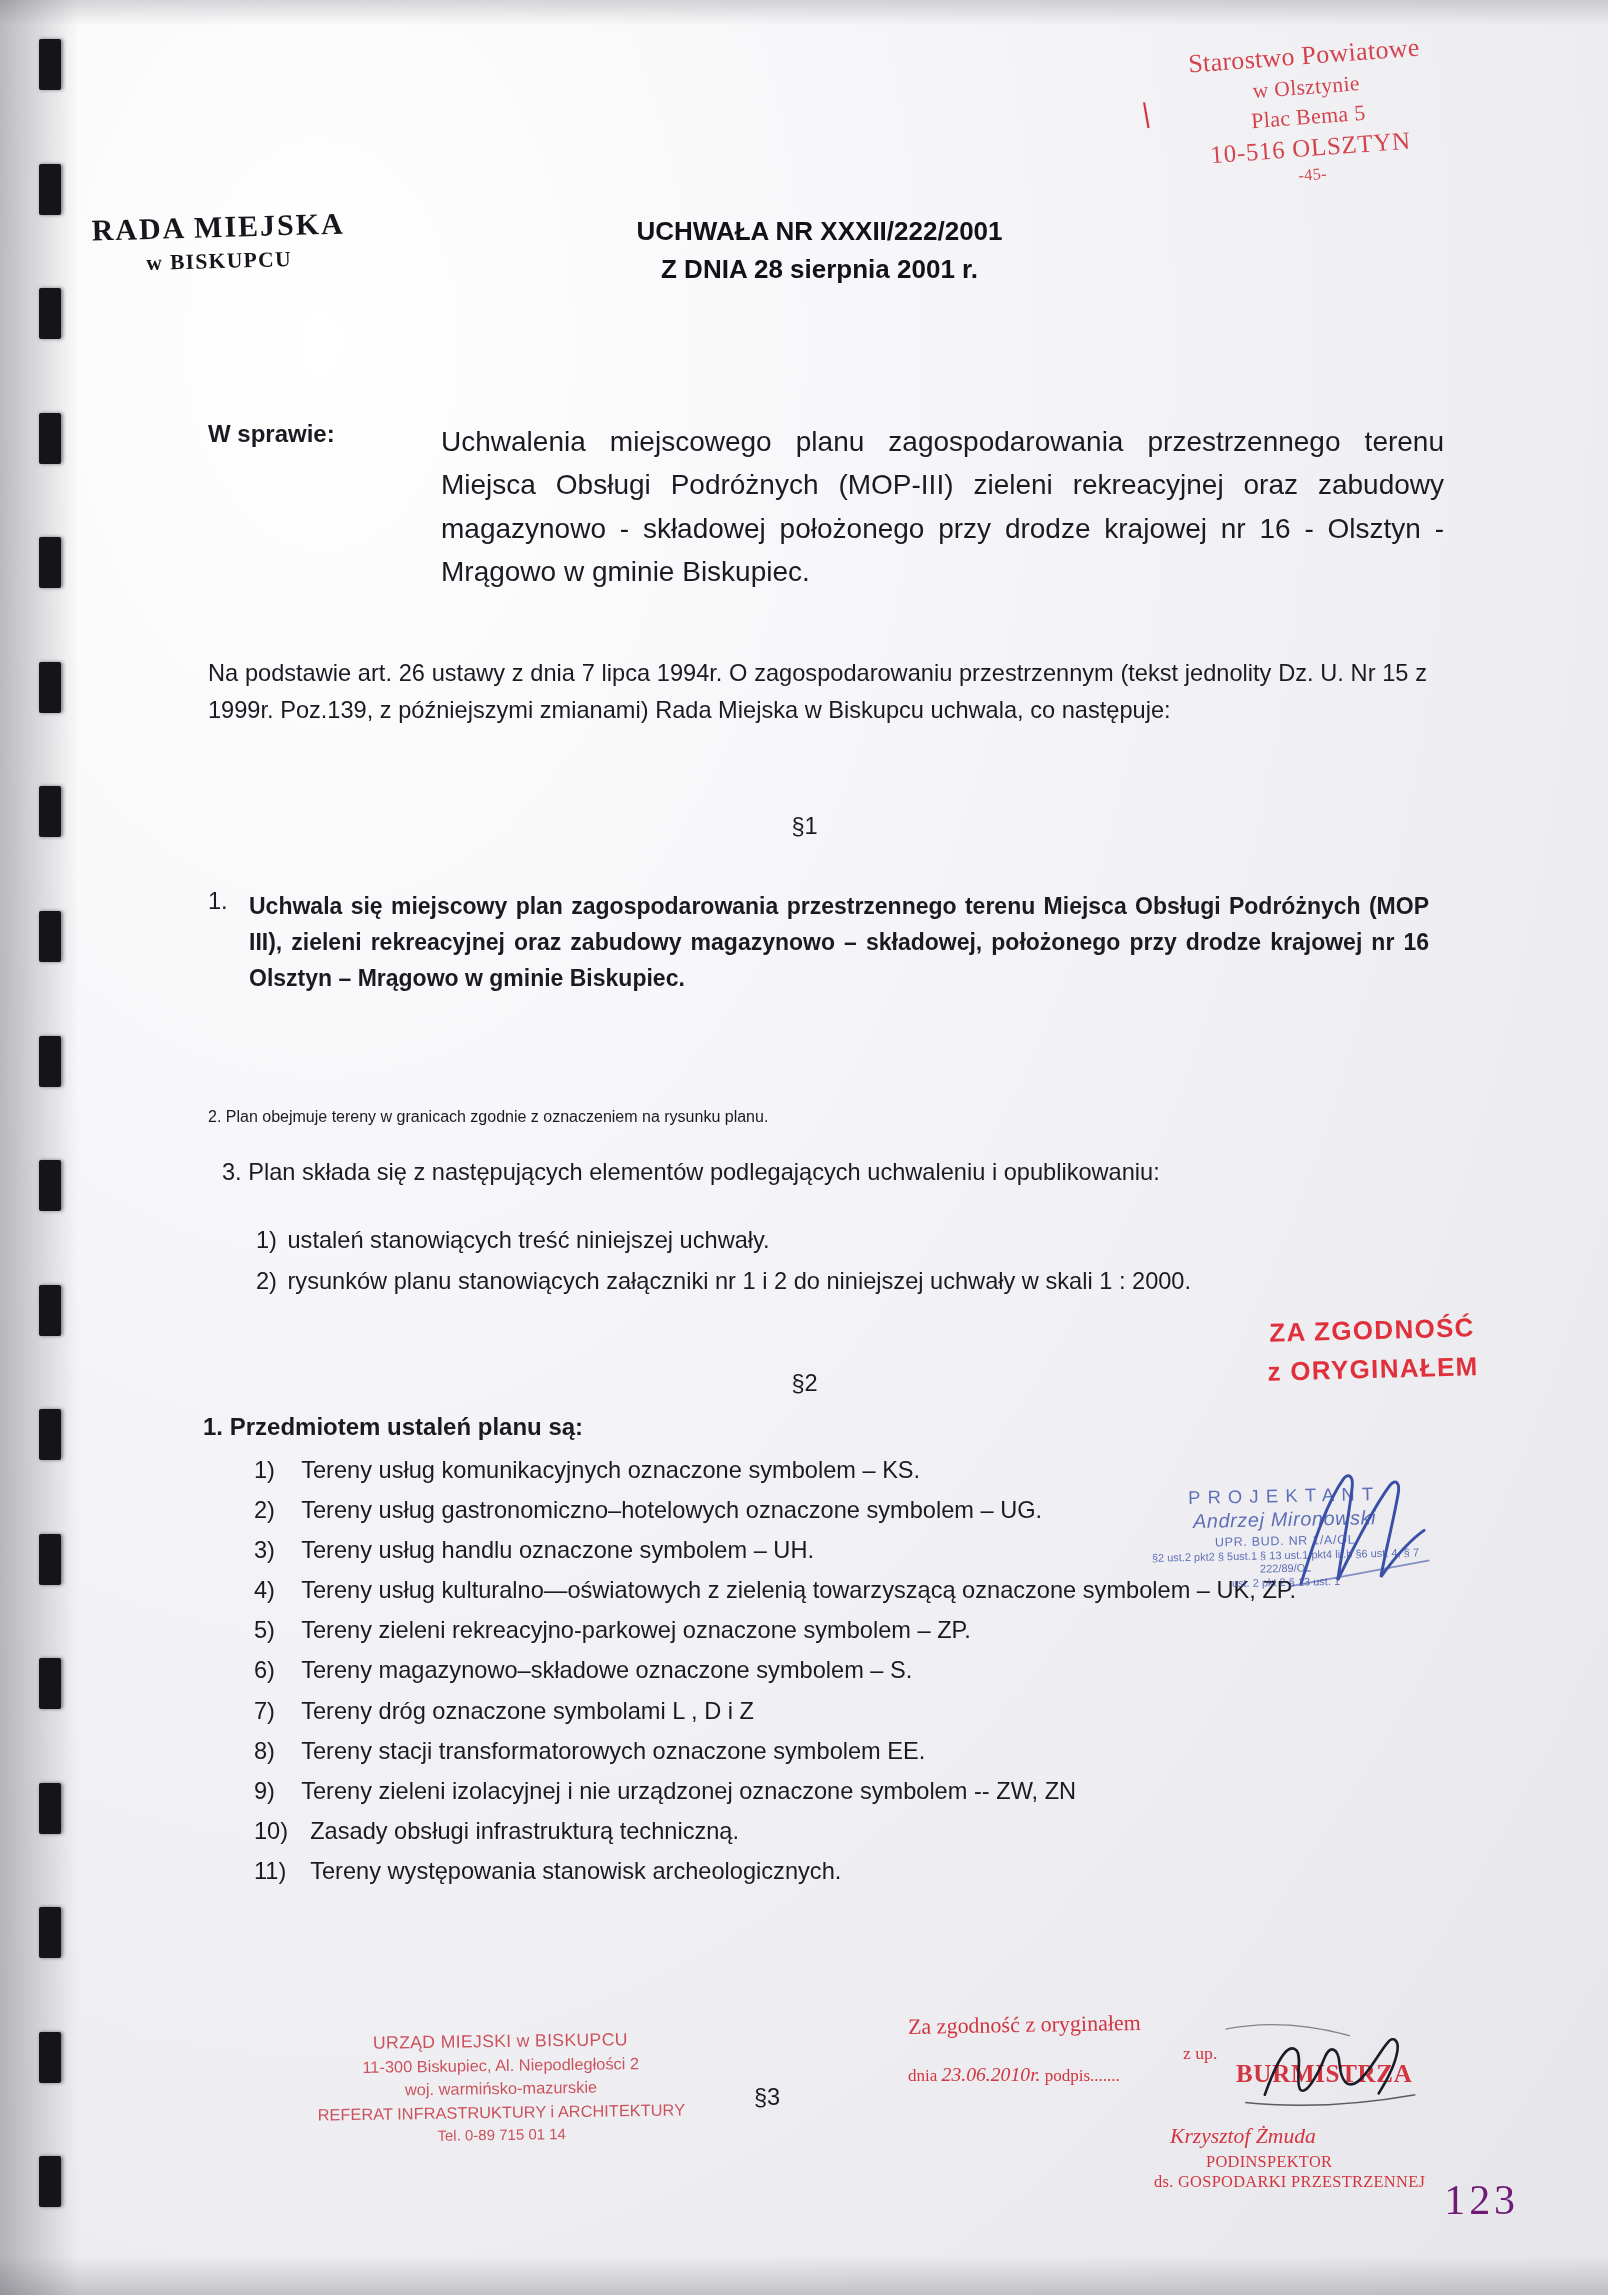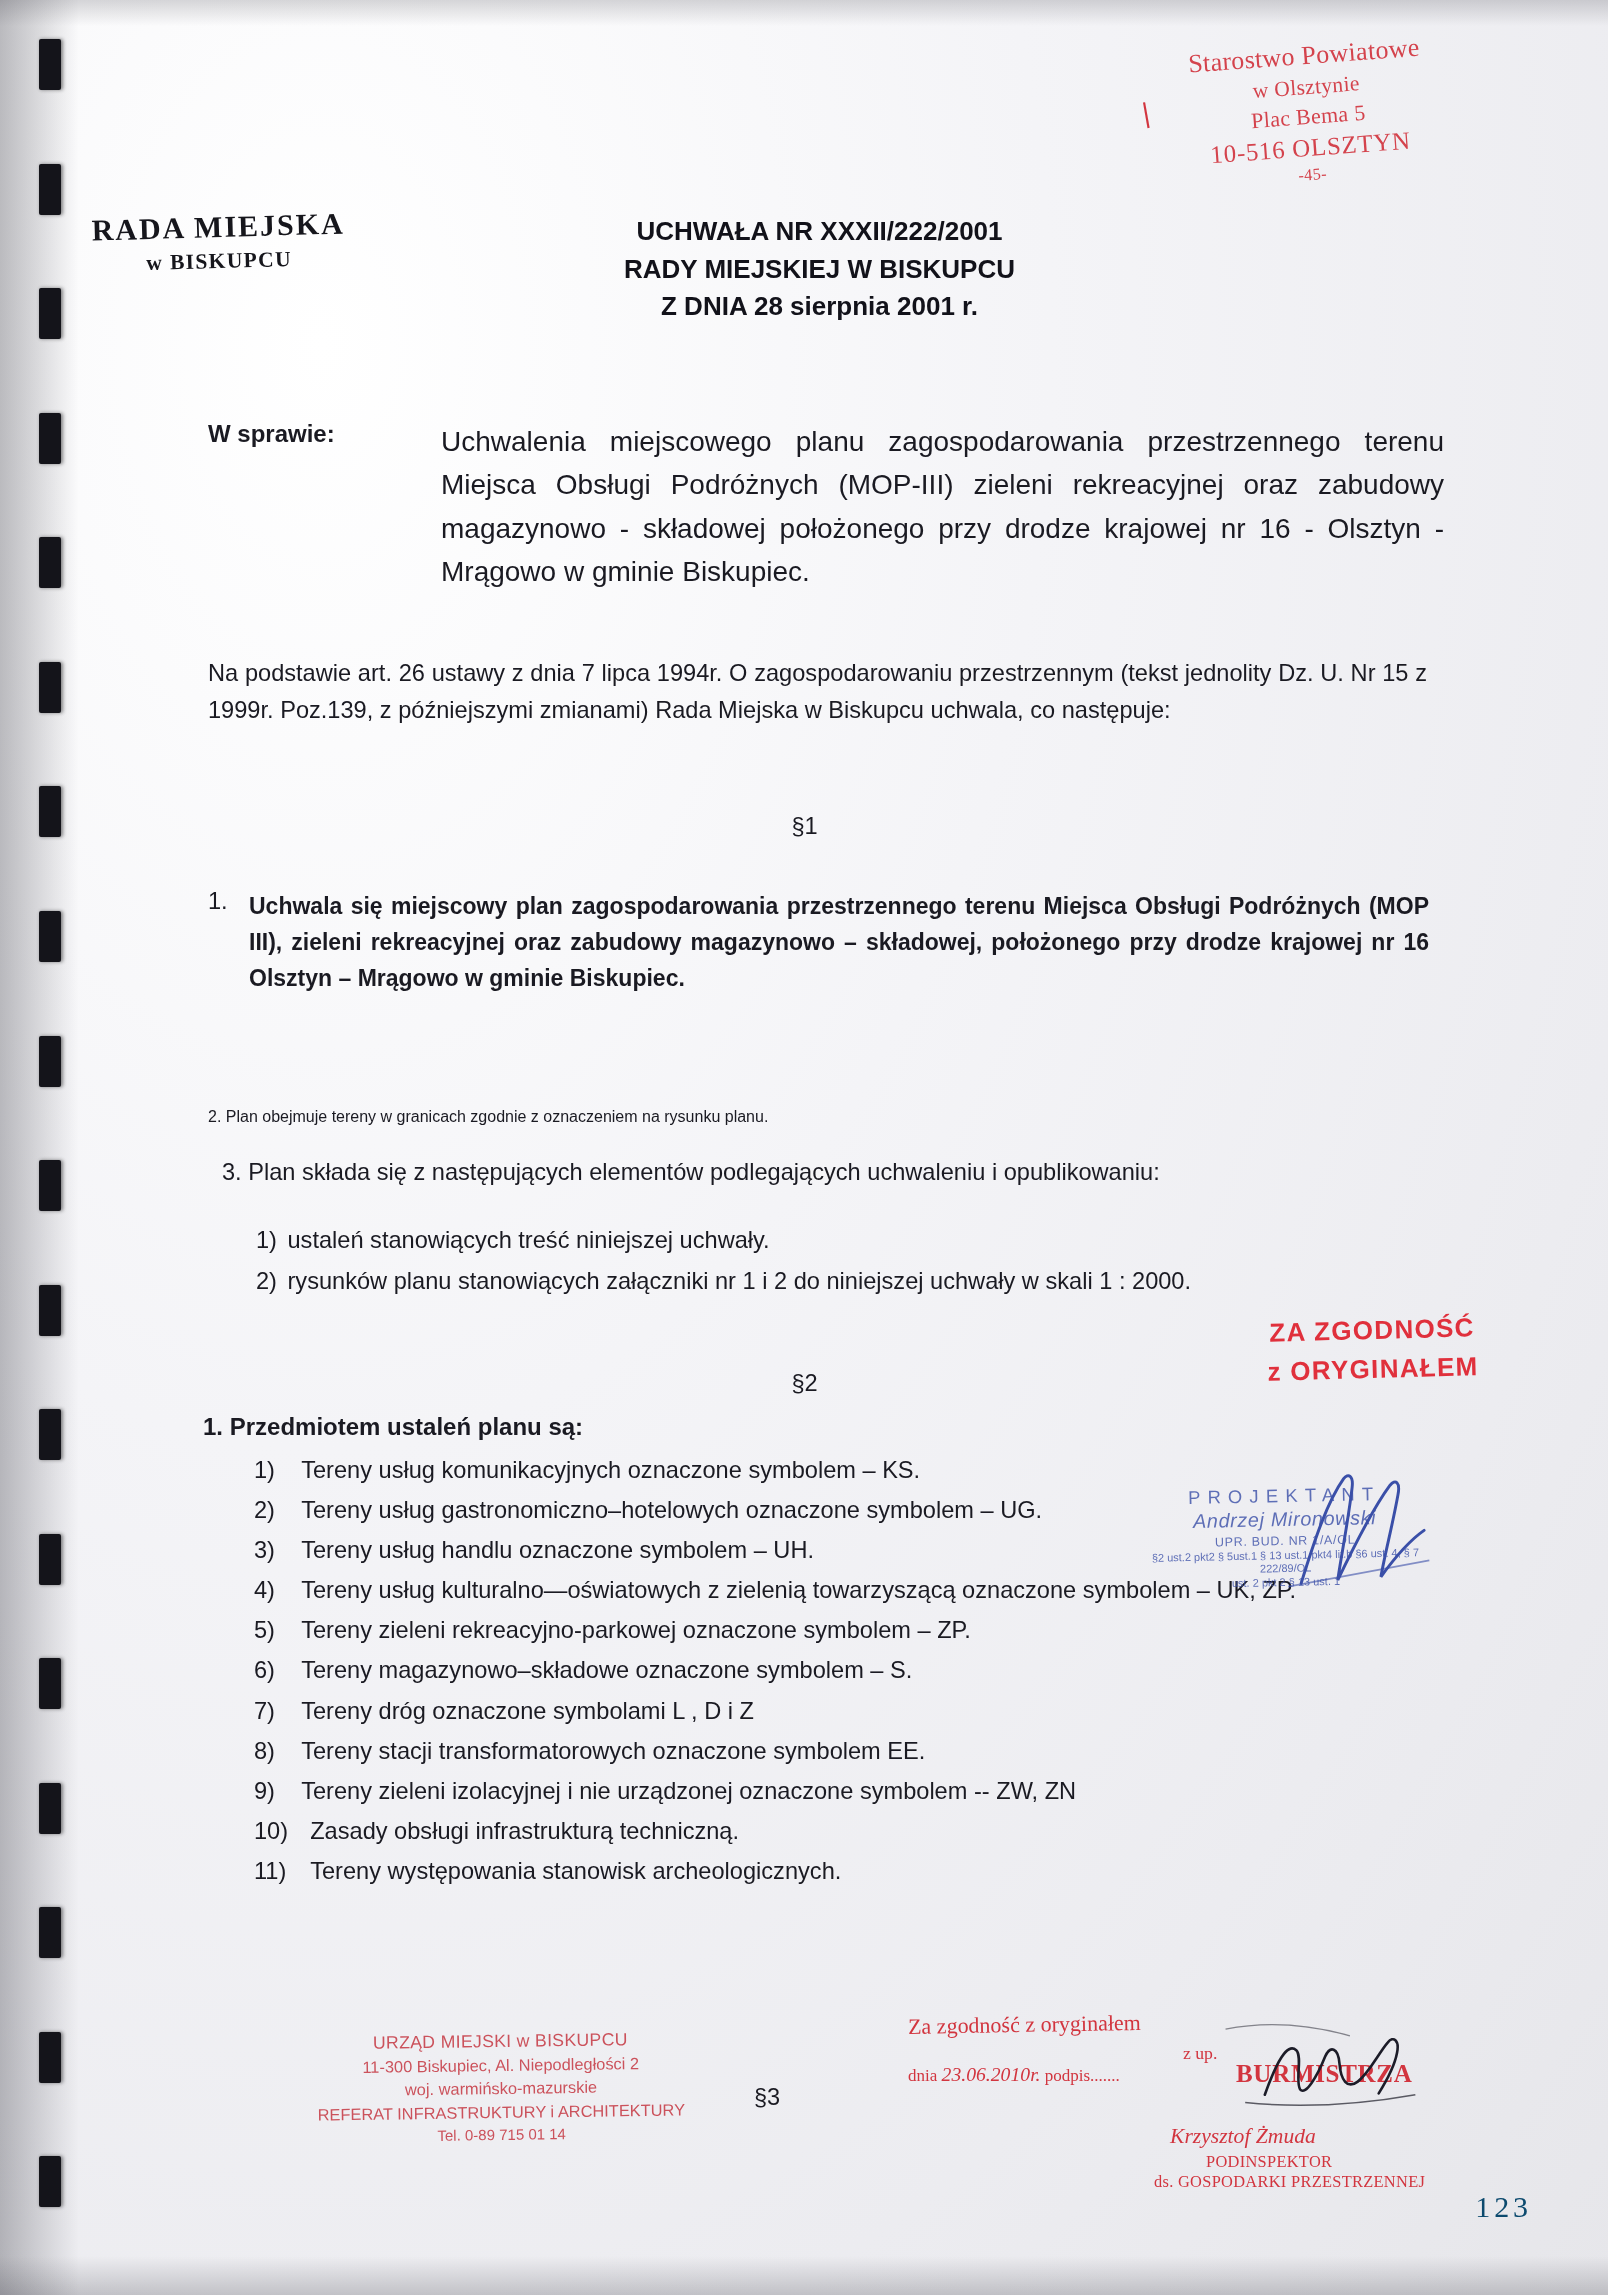--- a/index.html
+++ b/index.html
@@ -346,24 +346,24 @@
   }
   .cert .c-role2 {
     position: absolute;
     left: 246px;
     top: 163px;
     font-size: 16.4px;
     letter-spacing: 0.3px;
   }
   .page-number {
     position: absolute;
-    right: 77px;
+    right: 90px;
     bottom: 71px;
-    font-size: 30px;
-    color: #0c4a6e;
+    font-size: 42px;
+    color: #701a75;
     font-family: "Liberation Serif", serif;
     letter-spacing: 3.9px;
   }
   .sig-svg { position: absolute; pointer-events: none; }
 </style>
 </head>
 <body>
 
 <div class="page">
   <div class="paper-tint"></div>
@@ -401,21 +401,20 @@
   </div>
   <div class="stamp-tick">❘</div>
 
   <div class="rada-stamp">
     <div class="rada-l1">RADA MIEJSKA</div>
     <div class="rada-l2">w BISKUPCU</div>
   </div>
 
   <div class="doc-title">
     <div>UCHWAŁA NR XXXII/222/2001</div>
-    <div>RADY MIEJSKIEJ W BISKUPCU</div>
     <div>Z DNIA 28 sierpnia 2001 r.</div>
   </div>
 
   <div class="wsprawie-label">W sprawie:</div>
   <div class="wsprawie-body">Uchwalenia miejscowego planu zagospodarowania przestrzennego terenu Miejsca Obsługi Podróżnych (MOP-III) zieleni rekreacyjnej oraz zabudowy magazynowo - składowej położonego przy drodze krajowej nr 16 - Olsztyn - Mrągowo w gminie Biskupiec.</div>
 
   <div class="podstawa">Na podstawie art. 26 ustawy z dnia 7 lipca 1994r. O zagospodarowaniu przestrzennym (tekst jednolity Dz. U. Nr 15 z 1999r. Poz.139, z późniejszymi zmianami) Rada Miejska w Biskupcu uchwala, co następuje:</div>
 
   <div class="para1">§1</div>
   <div class="p1-num">1.</div>

